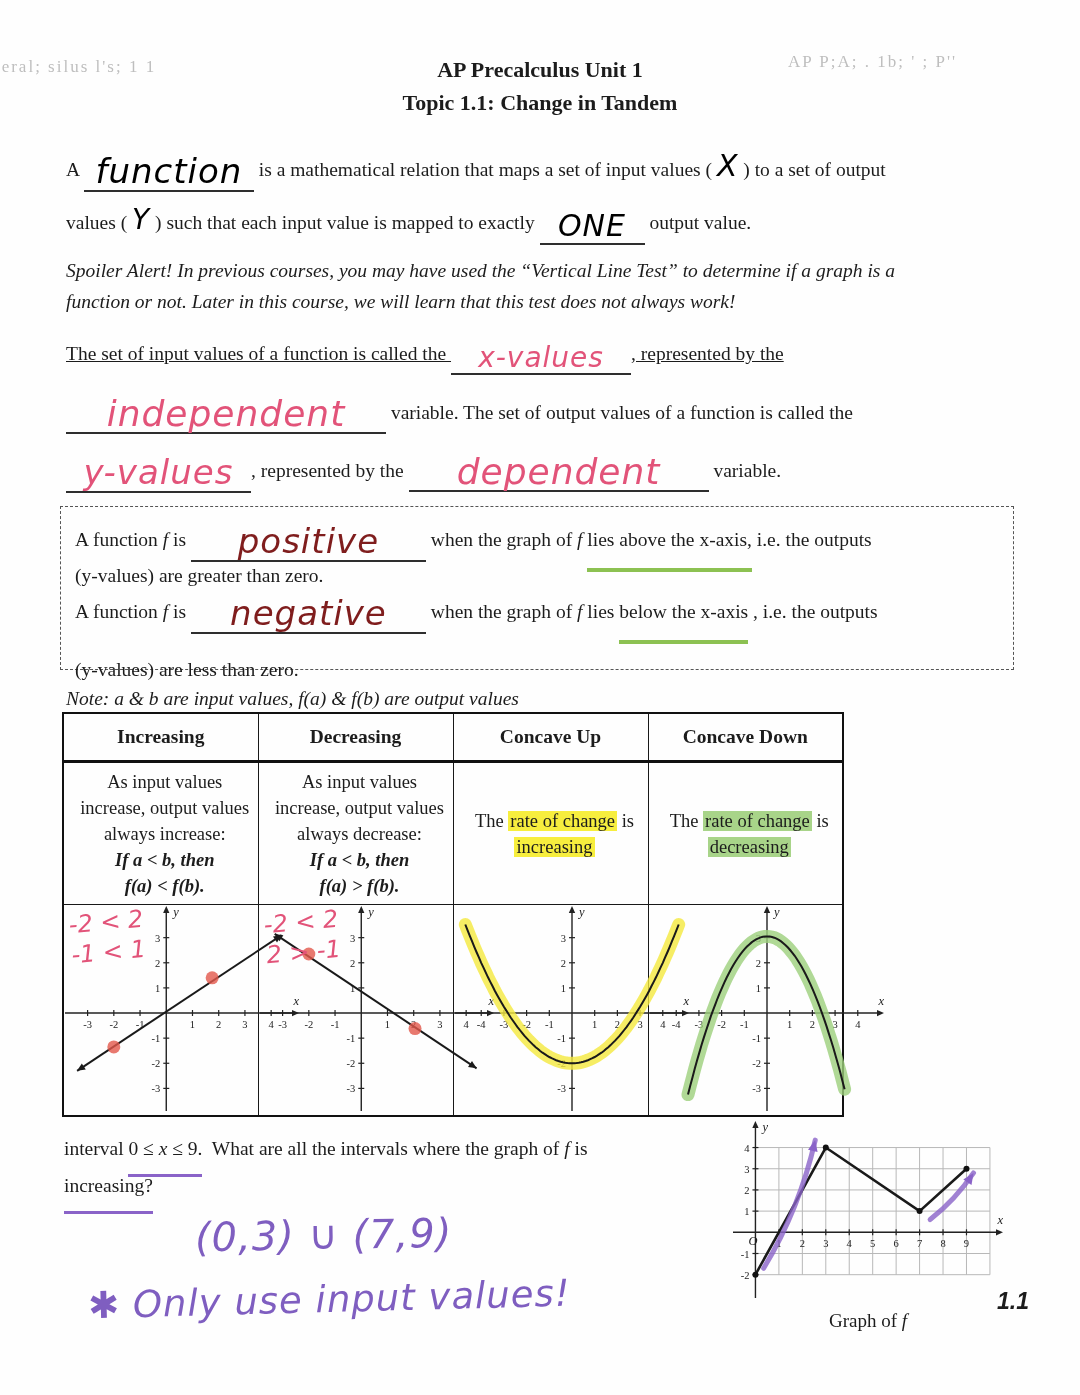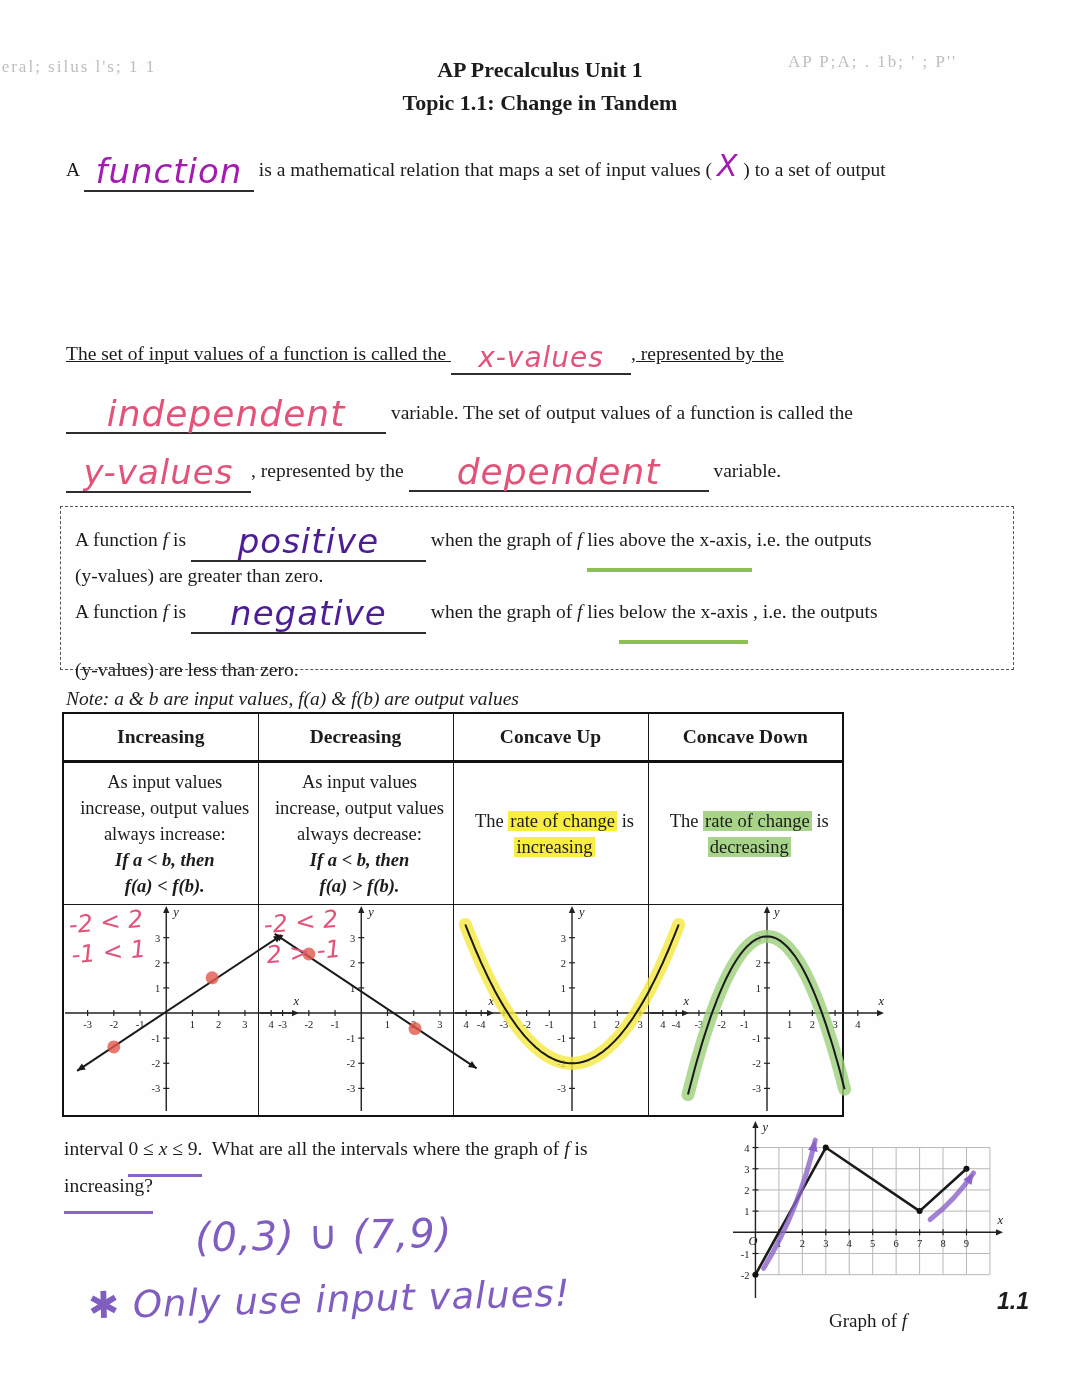--- a/index.html
+++ b/index.html
@@ -5,21 +5,21 @@
   html,body{margin:0;padding:0;background:#e8e8e8;}
   .page{position:relative;width:1080px;height:1395px;background:#fefefe;margin:0 auto;
         font-family:"Liberation Serif",serif;color:#1c1c1c;overflow:hidden;}
   .abs{position:absolute;}
   .center{width:100%;text-align:center;}
   .faint{color:#8a8a8a;opacity:.55;filter:blur(0.7px);font-size:17px;letter-spacing:2px;}
   .title{font-size:22px;font-weight:bold;}
   .txt{font-size:19.5px;}
   .it{font-style:italic;}
   .hand{font-family:"DejaVu Sans",sans-serif;font-style:italic;letter-spacing:1px;}
-  .blue{color:#a21caf}.pink{color:#e25379}.greenink{color:#4c1d95}.purple{color:#7f5ec0}
+  .blue{color:#000000}.pink{color:#e25379}.greenink{color:#7f1d1d}.purple{color:#7f5ec0}
   .f40{font-size:40px}.f34{font-size:34px}.f30{font-size:30px}.f28{font-size:28px}.f36{font-size:36px}
   .blank{display:inline-block;border-bottom:2.5px solid #2e2e2e;text-align:center;
          line-height:.75;padding:0 10px 5px;vertical-align:-7px;}
   .line{position:absolute;left:66px;width:960px;white-space:nowrap;}
   .g-u{border-bottom:4.5px solid #8cc152;padding-bottom:18px;}
   .p-u{border-bottom:3.5px solid #8a63c8;padding-bottom:15px;}
   mark.y{background:#f7ee3e;padding:0 2px;color:inherit;}
   mark.g{background:#a8d489;padding:0 2px;color:inherit;}
   .dashedbox{position:absolute;left:60px;top:506px;width:952px;height:162px;
              border:1.8px dashed #555;}
@@ -43,21 +43,28 @@
 
   <div class="abs faint" style="top:57px;left:-6px;">reral; silus l's; 1 1</div>
   <div class="abs faint" style="top:52px;left:788px;">AP P;A; .    1b; ' ; P''</div>
 
   <div class="abs center title" style="top:57px;">AP Precalculus Unit 1</div>
   <div class="abs center title" style="top:90px;">Topic 1.1: Change in Tandem</div>
 
   <div class="line txt" style="top:148px;">
     <span>A </span><span class="hand blue f34 blank" style="min-width:150px;">function</span><span> is a mathematical relation that maps a set of input values (  </span><span class="hand blue f30">X</span><span>  ) to a set of output</span>
   </div>
-
+  <div class="line txt" style="top:203px;">
+    <span>values (  </span><span class="hand blue f28">Y</span><span>  ) such that each input value is mapped to exactly </span><span class="hand blue f30 blank" style="min-width:85px;">ONE</span><span> output value.</span>
+  </div>
+
+  <div class="line txt it" style="top:255px;white-space:normal;line-height:31px;">
+    <div>Spoiler Alert! In previous courses, you may have used the “Vertical Line Test” to determine if a graph is a</div>
+    <div>function or not. Later in this course, we will learn that this test does not always work!</div>
+  </div>
 
   <div class="line txt" style="top:343px;text-decoration:underline;">
     <span>The set of input values of a function is called the </span><span class="hand pink f28 blank" style="min-width:160px;">x-values</span><span>, represented by the</span>
   </div>
   <div class="line txt" style="top:400px;">
     <span class="hand pink f36 blank" style="min-width:300px;">independent</span><span> variable. The set of output values of a function is called the</span>
   </div>
   <div class="line txt" style="top:458px;">
     <span class="hand pink f34 blank" style="min-width:165px;">y-values</span><span>, represented by the </span><span class="hand pink f36 blank" style="min-width:280px;">dependent</span><span> variable.</span>
   </div>

